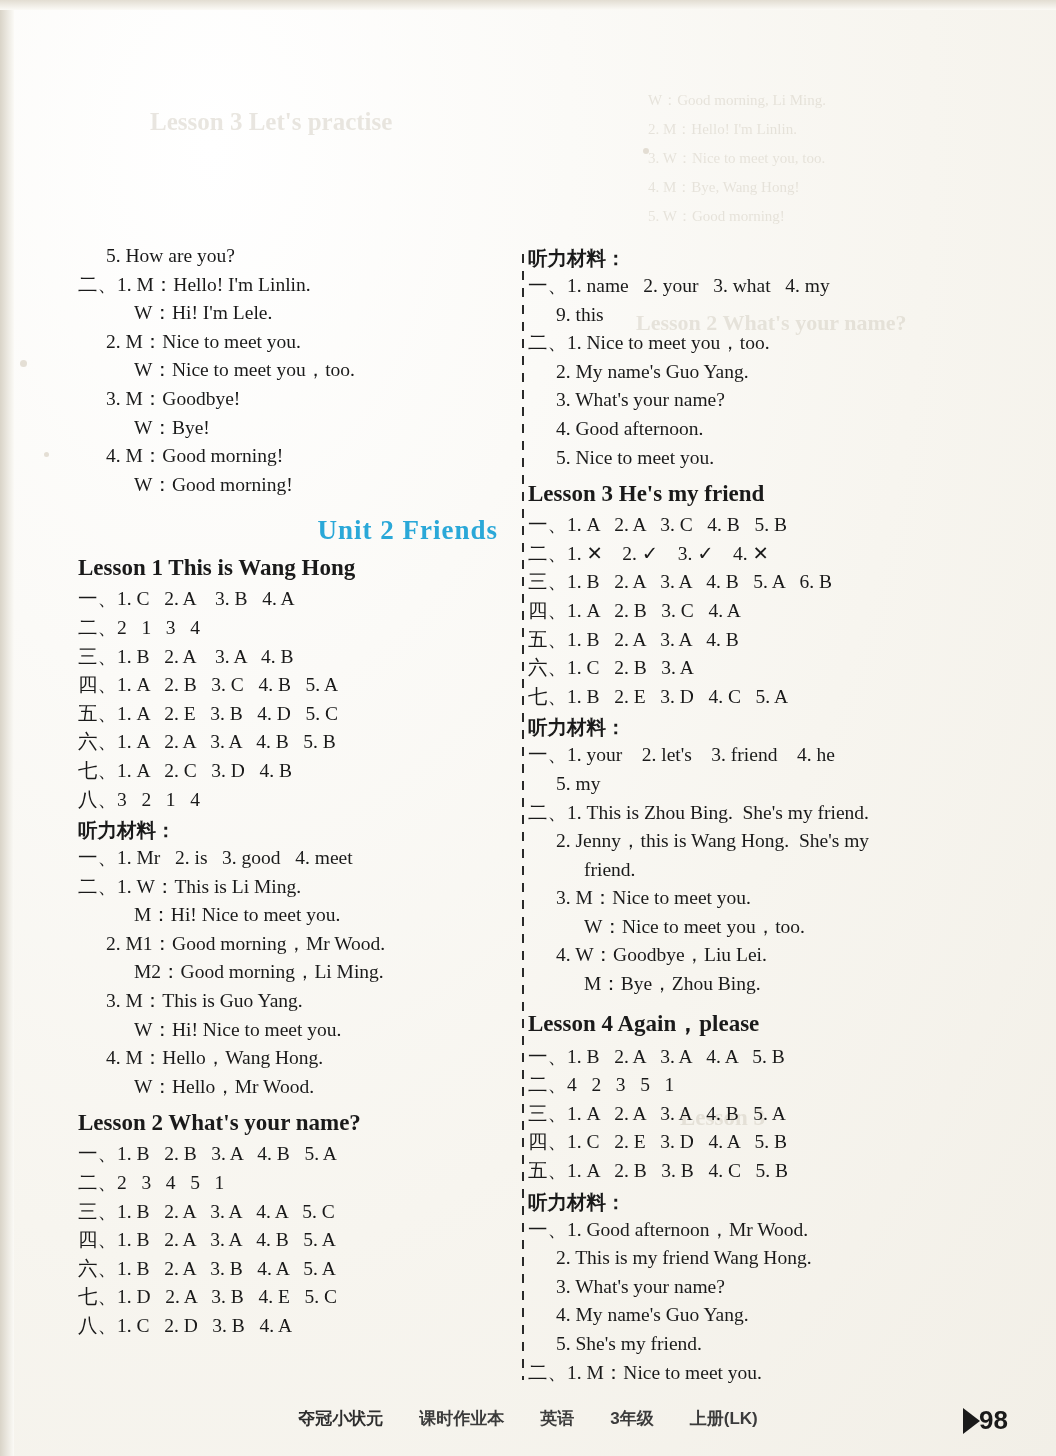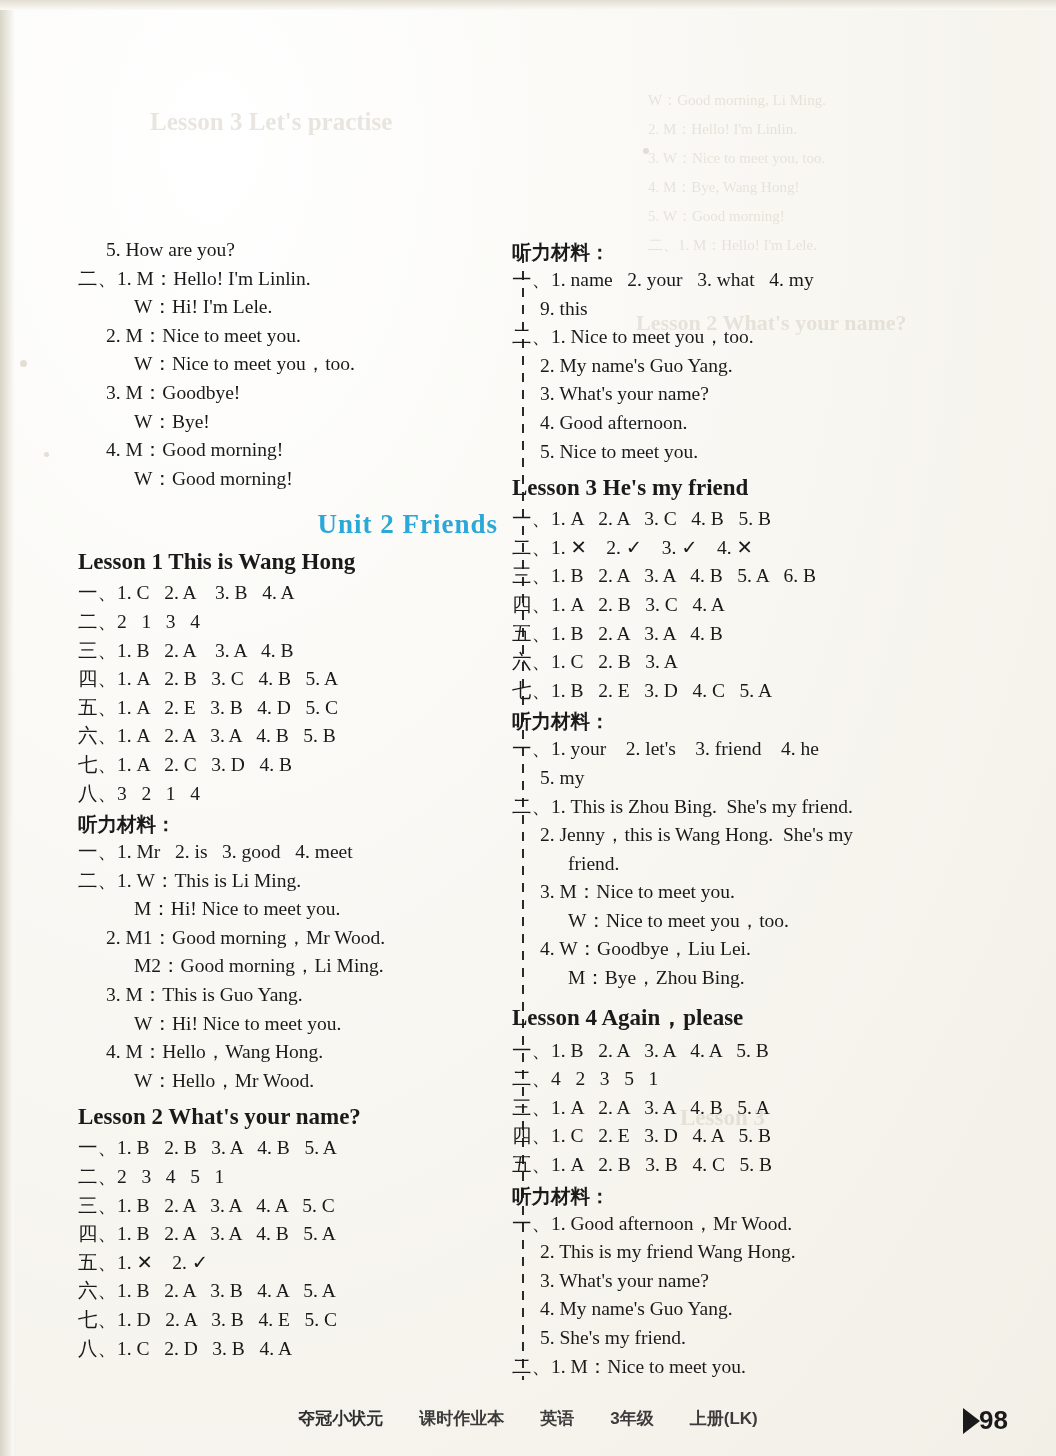--- a/index.html
+++ b/index.html
@@ -19,24 +19,24 @@
   .ghost{
     position:absolute;
     color:#cfc9bc;
     opacity:.45;
     font-family:"Liberation Serif", serif;
     pointer-events:none;
     white-space:nowrap;
   }
   .columns{
     position:absolute;
-    left:78px; top:236px;
+    left:78px; top:242px;
     width:900px;
     display:flex;
-    gap:14px;
+    gap:30px;
   }
   .col{width:420px;}
   .col.right{width:430px;}
   .divider{
     position:absolute;
     left:521px; top:250px;
     height:1130px;
     width:4px;
     background-image:radial-gradient(#2a2a2a 38%, transparent 42%);
     background-size:4px 17px;
@@ -109,21 +109,20 @@
   <div class="edge-l"></div>
   <div class="edge-t"></div>
 
   <div class="ghost" style="left:150px;top:108px;font-size:25px;font-weight:bold;">Lesson 3  Let's practise</div>
   <div class="ghost" style="left:648px;top:86px;font-size:15px;line-height:29px;">
     <div>W：Good morning, Li Ming.</div>
     <div>2. M：Hello! I'm Linlin.</div>
     <div>3. W：Nice to meet you, too.</div>
     <div>4. M：Bye, Wang Hong!</div>
     <div>5. W：Good morning!</div>
-    <div>二、1. M：Hello! I'm Lele.</div>
   </div>
   <div class="ghost" style="left:636px;top:310px;font-size:22px;font-weight:bold;">Lesson 2  What's your name?</div>
   <div class="ghost" style="left:680px;top:1105px;font-size:23px;font-weight:bold;">Lesson 3</div>
 
   <div class="speck" style="left:20px;top:360px;width:7px;height:7px;"></div>
   <div class="speck" style="left:44px;top:452px;width:5px;height:5px;"></div>
   <div class="speck" style="left:643px;top:148px;width:6px;height:6px;"></div>
 
   <div class="divider"></div>
 
@@ -156,21 +155,20 @@
         <div class="line indent2">M2：Good morning，Li Ming.</div>
         <div class="line indent1">3. M：This is Guo Yang.</div>
         <div class="line indent2">W：Hi! Nice to meet you.</div>
         <div class="line indent1">4. M：Hello，Wang Hong.</div>
         <div class="line indent2">W：Hello，Mr Wood.</div>
         <div class="lesson-title">Lesson 2    What's your name?</div>
         <div class="line">一、1. B   2. B   3. A   4. B   5. A</div>
         <div class="line">二、2   3   4   5   1</div>
         <div class="line">三、1. B   2. A   3. A   4. A   5. C</div>
         <div class="line">四、1. B   2. A   3. A   4. B   5. A</div>
-        <div class="line">五、1. ✕    2. ✓</div>
         <div class="line">六、1. B   2. A   3. B   4. A   5. A</div>
         <div class="line">七、1. D   2. A   3. B   4. E   5. C</div>
         <div class="line">八、1. C   2. D   3. B   4. A</div>
       </div>
     <div class="col right" id="right-col">
         <div class="sub-head">听力材料：</div>
         <div class="line">一、1. name   2. your   3. what   4. my</div>
         <div class="line indent1">9. this</div>
         <div class="line">二、1. Nice to meet you，too.</div>
         <div class="line indent1">2. My name's Guo Yang.</div>

